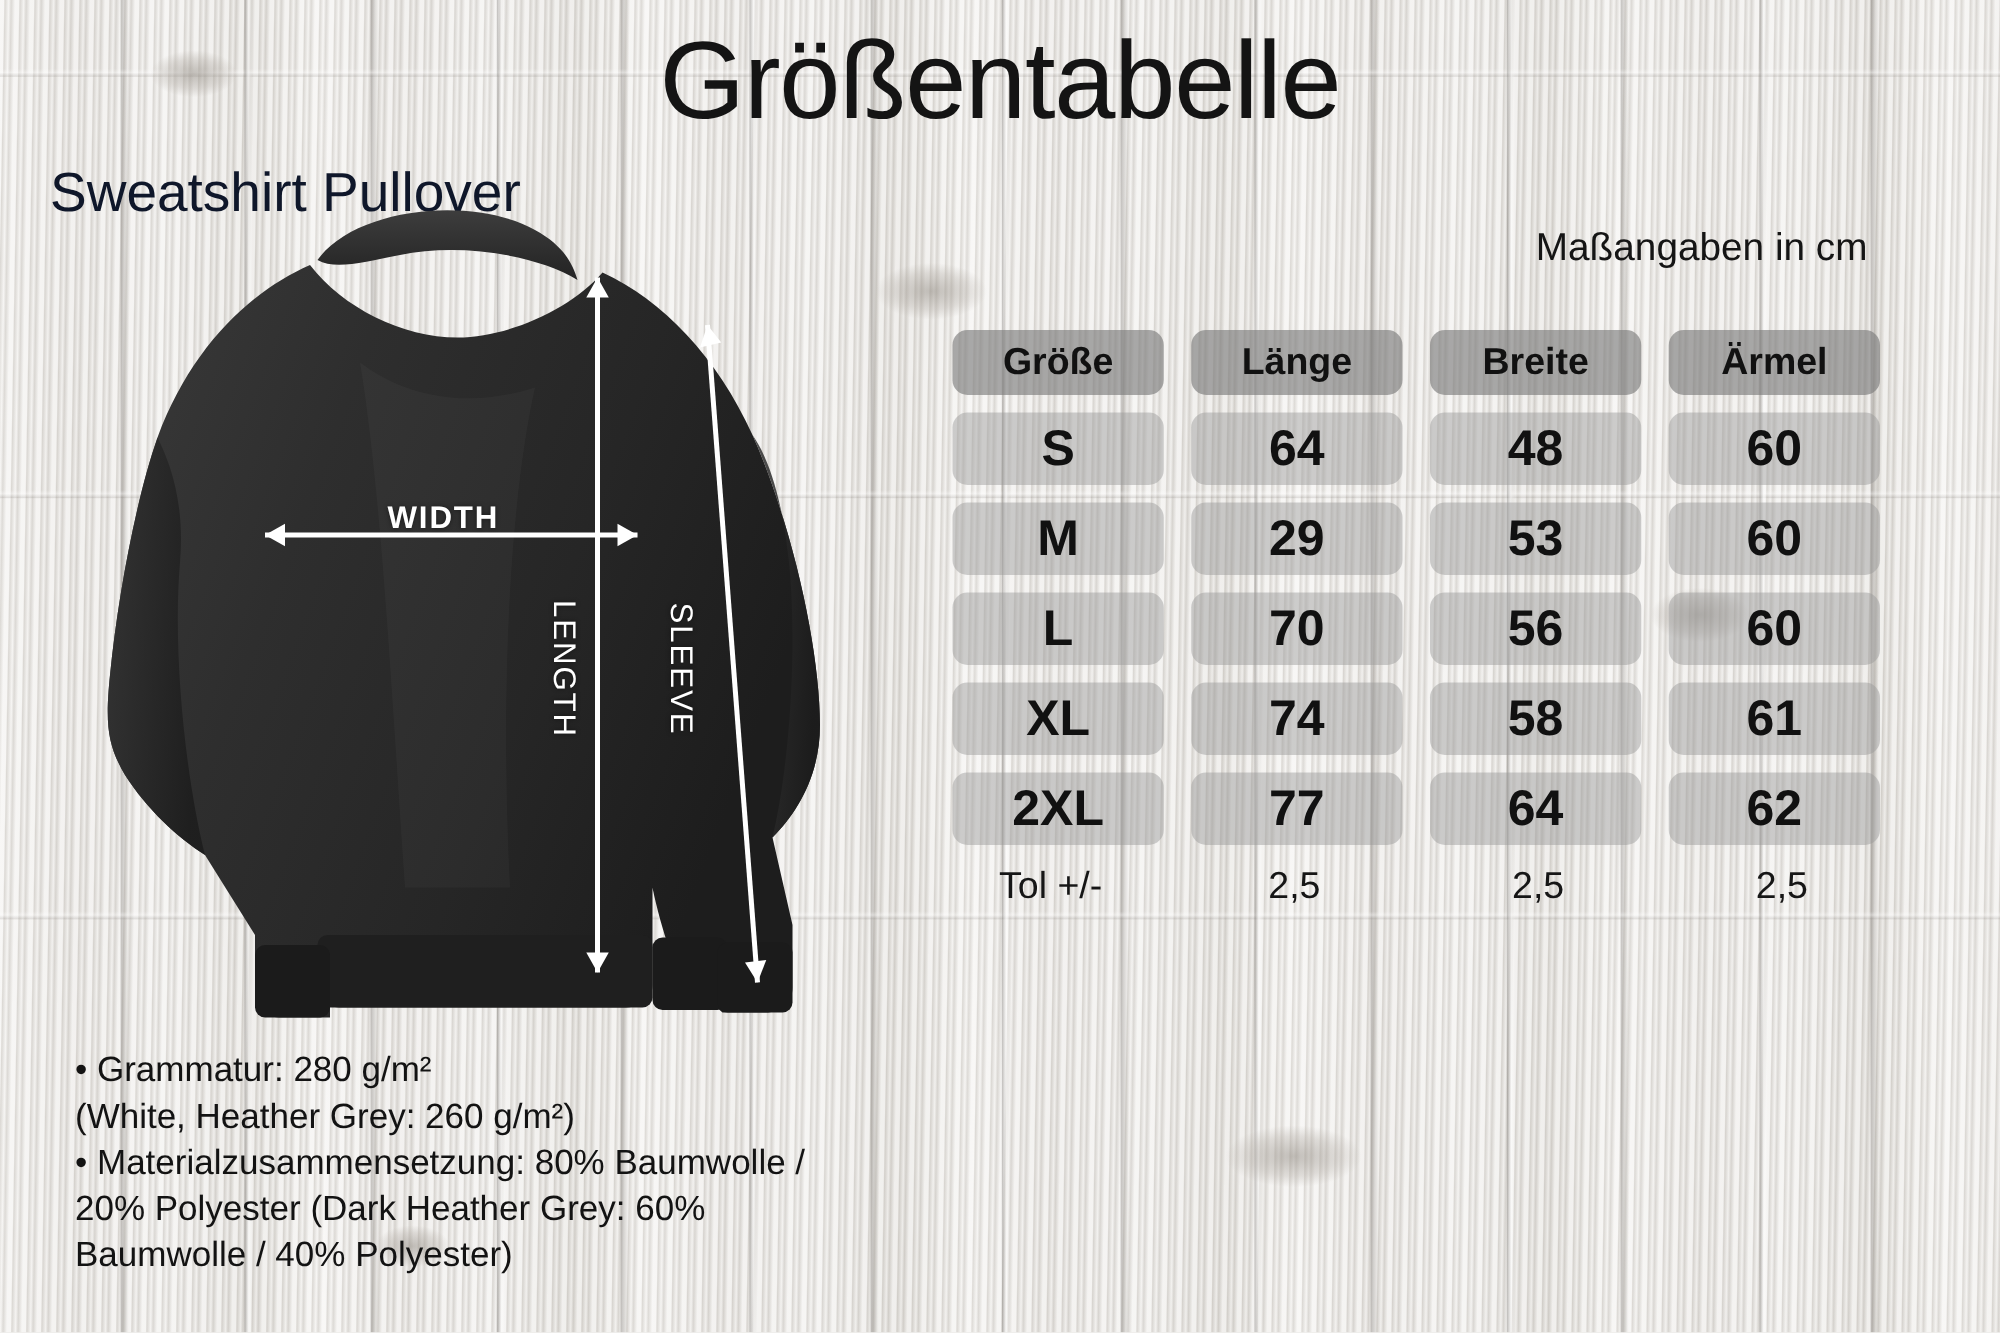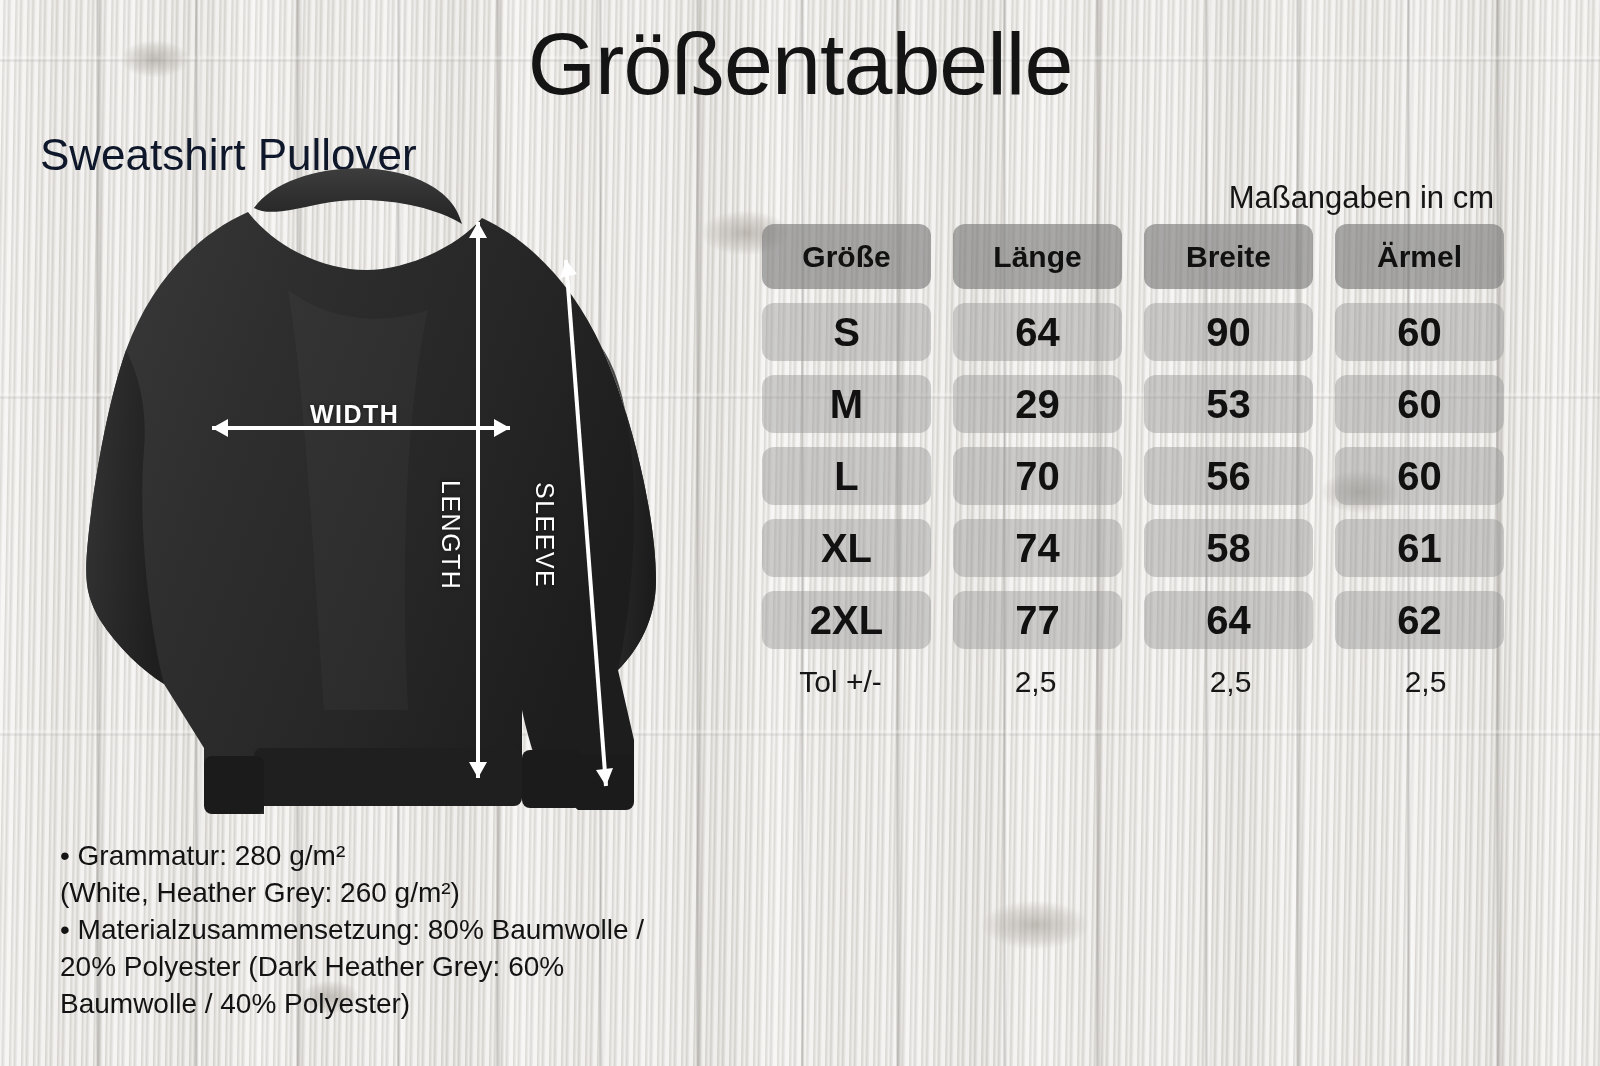--- a/index.html
+++ b/index.html
@@ -161,21 +161,22 @@
     display: flex;
     align-items: center;
     justify-content: center;
     font-weight: bold;
     color: #111;
     font-size: 34px;
   }
   .head .cell {
     background: rgba(120,120,120,0.62);
     font-size: 30px;
-    height: 65px;
+    height: 52px;
+    margin-top: 40px;
   }
   .body .cell {
     background: rgba(150,150,150,0.45);
     font-size: 40px;
   }
   .tol {
     display: flex;
     gap: 38px;
     margin-top: 16px;
   }
@@ -312,21 +313,21 @@
     <div class="trow head">
       <div class="cell">Größe</div>
       <div class="cell">Länge</div>
       <div class="cell">Breite</div>
       <div class="cell">Ärmel</div>
     </div>
 
     <div class="trow body">
       <div class="cell">S</div>
       <div class="cell">64</div>
-      <div class="cell">90</div>
+      <div class="cell">48</div>
       <div class="cell">60</div>
     </div>
     <div class="trow body">
       <div class="cell">M</div>
       <div class="cell">29</div>
       <div class="cell">53</div>
       <div class="cell">60</div>
     </div>
     <div class="trow body">
       <div class="cell">L</div>

